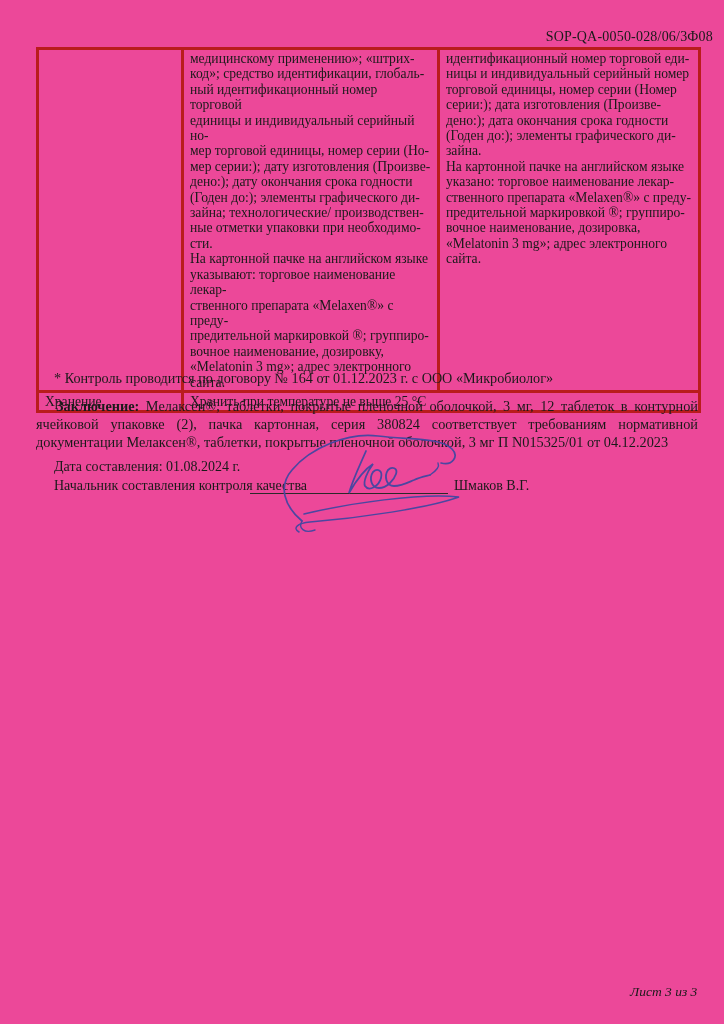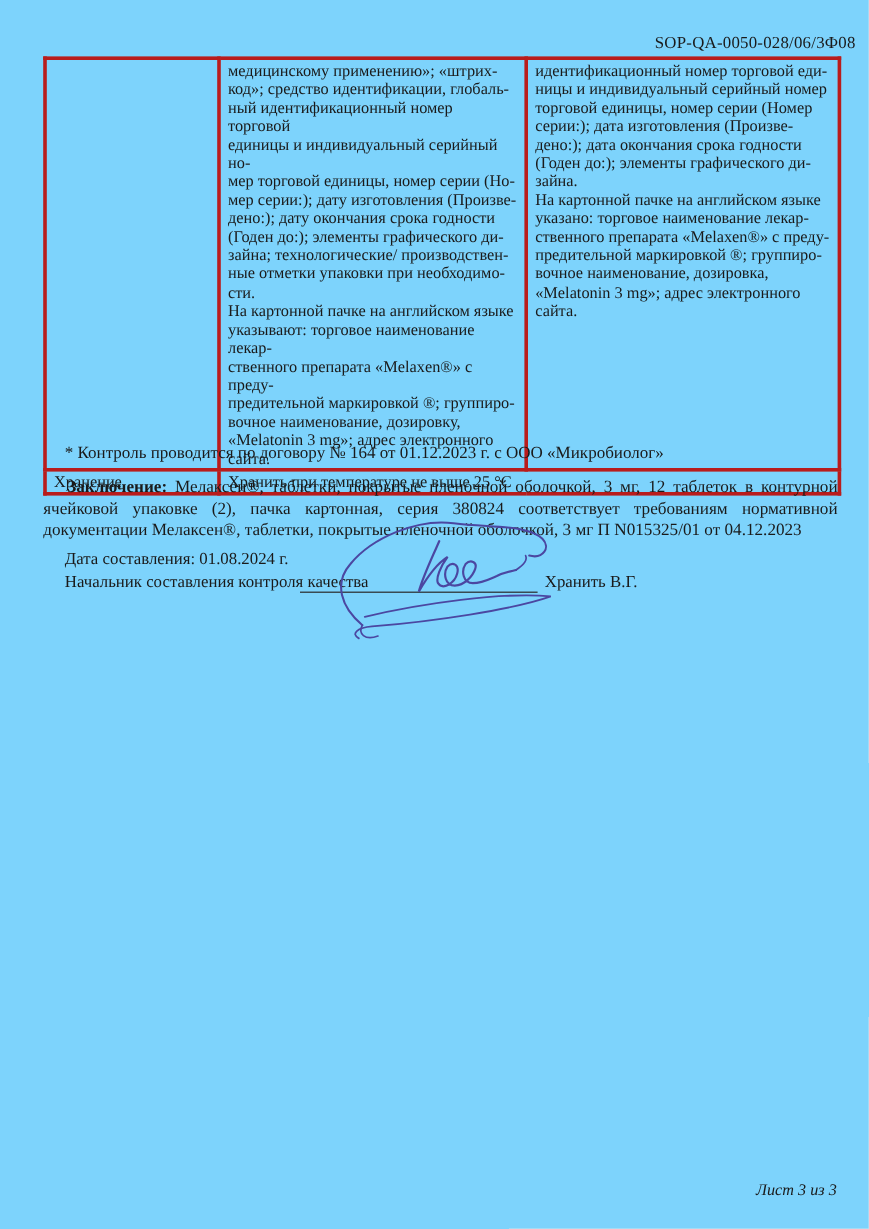--- a/index.html
+++ b/index.html
@@ -1,20 +1,20 @@
 <!DOCTYPE html>
 <html><head>
 <meta charset="utf-8">
 <style>
   html,body{margin:0;padding:0;background:#e8e8e8;}
   .page{
     position:relative;
     width:724px;height:1024px;
     margin:0 auto;
-    background:#7dd3fc;
+    background:#ec4899;
     font-family:"Liberation Serif","DejaVu Serif",serif;
     color:#1a1a1a;
     overflow:hidden;
   }
   .header-code{
     position:absolute;top:29px;right:11px;
     font-size:14px;letter-spacing:0.2px;
   }
   table.spec-table{
     position:absolute;left:36px;top:47px;
@@ -128,21 +128,21 @@
   <div class="footnote">* Контроль проводится по договору № 164 от 01.12.2023 г. с ООО «Микробиолог»</div>
 
   <div class="conclusion"><span class="bold">Заключение:</span><span> Мелаксен®, таблетки, покрытые пленочной оболочкой, 3 мг, 12 таблеток в контурной ячейковой упаковке (2), пачка картонная, серия </span><span class="underl">380824</span><span> соответствует требованиям нормативной документации </span><span class="underl">Мелаксен®, таблетки, покрытые пленочной оболочкой, 3 мг П N015325/01 от 04.12.2023</span></div>
 
   <div class="date-line">Дата составления: 01.08.2024 г.</div>
 
   <div class="signer-title">Начальник составления контроля качества</div>
 
   <div class="signature-rule"></div>
 
-  <div class="signer-name">Хранить В.Г.</div>
+  <div class="signer-name">Шмаков В.Г.</div>
 
   <svg class="signature-svg" viewBox="0 0 215 112">
     <g fill="none" stroke="#4b47a1" stroke-width="1.7" stroke-linecap="round">
 
       <path d="M34,97 C16,82 10,62 24,46 C42,24 80,8 110,12 C142,16 172,13 184,25 C191,32 185,42 173,39"></path>
 
       <path d="M34,97 C30,104 36,110 47,106" stroke-width="1.4"></path>
 
       <path d="M98,27 C92,41 85,55 81,69 C89,55 97,45 105,40 C99,48 95,58 97,62 C101,68 111,62 113,54 C115,46 109,44 105,48 C101,54 103,64 111,64 C119,64 126,56 128,50 C130,44 124,42 120,46 C116,52 118,62 126,62 C134,62 141,58 146,56 C152,53 158,52 162,51" stroke-width="1.8"></path>
       <path d="M162,51 C168,47 172,43 170,39" stroke-width="1.4"></path>

